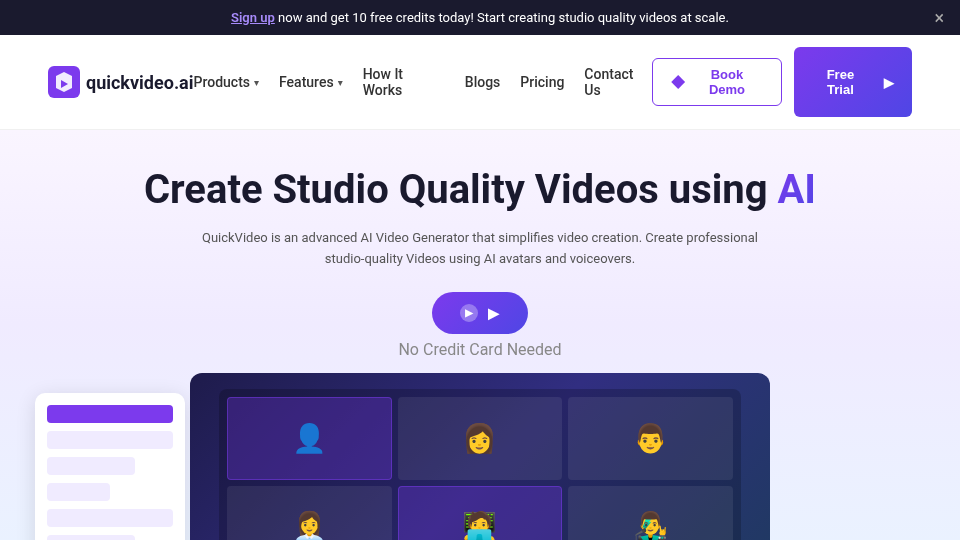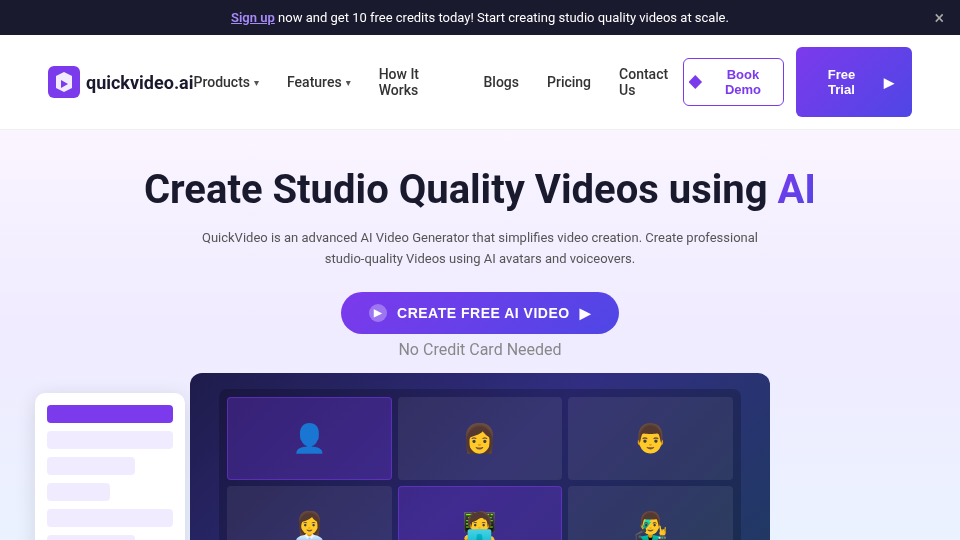--- a/index.html
+++ b/index.html
@@ -70,21 +70,21 @@
 
     .logo-text {
       font-size: 18px;
       font-weight: 700;
       color: #1a1a2e;
     }
 
     .nav-links {
       display: flex;
       align-items: center;
-      gap: 28px;
+      gap: 20px;
       list-style: none;
     }
 
     .nav-links li a {
       text-decoration: none;
       color: #333;
       font-size: 14px;
       font-weight: 500;
       display: flex;
       align-items: center;
@@ -100,21 +100,21 @@
     .nav-actions {
       display: flex;
       align-items: center;
       gap: 12px;
     }
 
     .btn-book-demo {
       background: #fff;
       border: 1.5px solid #7c3aed;
       color: #7c3aed;
-      padding: 8px 5px;
+      padding: 8px 18px;
       border-radius: 6px;
       font-size: 13px;
       font-weight: 600;
       cursor: pointer;
       display: flex;
       align-items: center;
       gap: 6px;
     }
 
     .btn-book-demo .diamond-icon {
@@ -392,21 +392,20 @@
 
 <section class="hero">
   <h1 class="hero-title">
     <span>Create Studio Quality Videos using <span class="highlight">AI</span></span>
   </h1>
   <p class="hero-subtitle">QuickVideo is an advanced AI Video Generator that simplifies video creation. Create professional studio-quality Videos using AI avatars and voiceovers.</p>
 
   <div class="cta-wrapper">
     <button class="btn-create-video">
       <span class="play-icon">▶</span>
-      <span>CREATE FREE AI VIDEO</span>
       <span>▶</span>
     </button>
     <span class="no-credit">No Credit Card Needed</span>
   </div>
 
   <div class="video-preview-area">
 
     <div class="sidebar-preview">
       <div class="sidebar-preview-item active"></div>
       <div class="sidebar-preview-item"></div>

